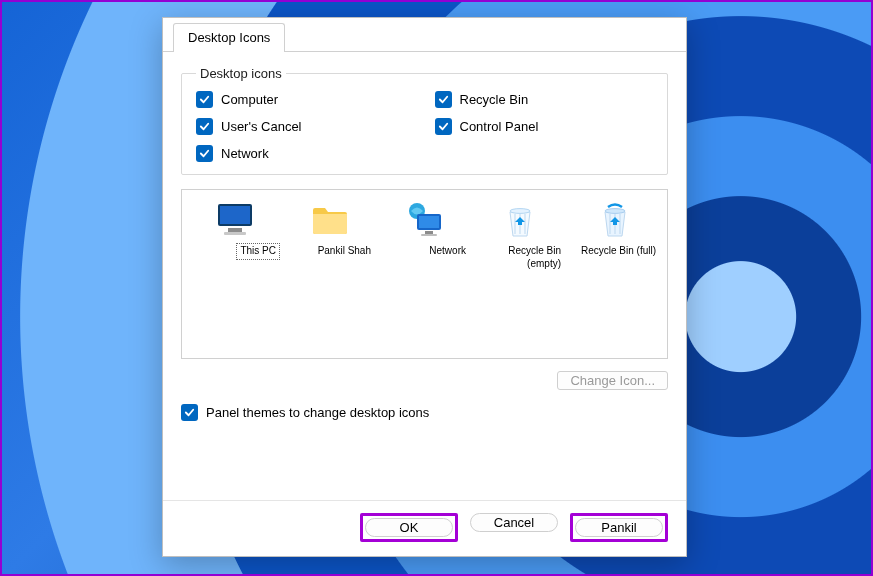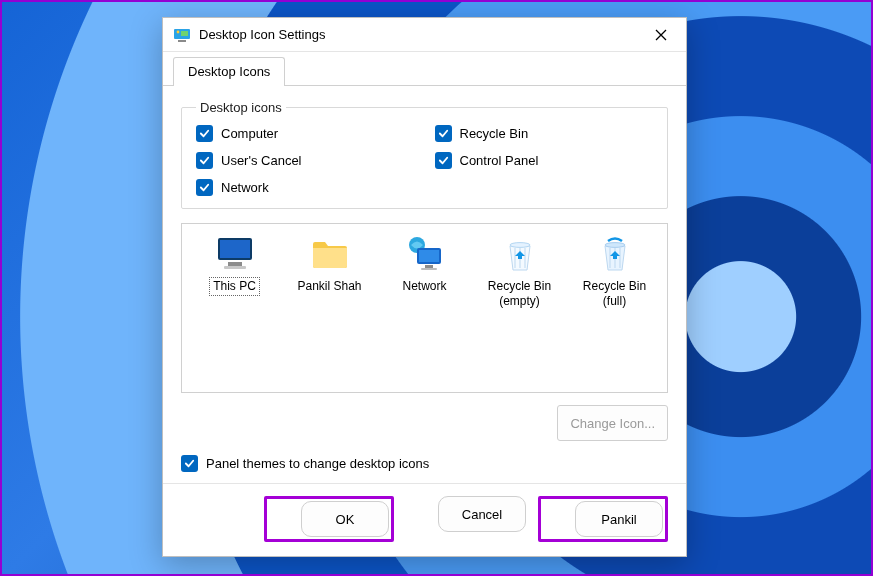--- a/index.html
+++ b/index.html
@@ -118,22 +118,22 @@
   .iconwell {
     border: 1px solid #d0d0d0;
     height: 170px;
     padding: 10px 8px;
     display: flex;
     gap: 6px;
     align-items: flex-start;
   }
   .icon-item {
     width: 90px;
-    text-align: center;
-    font-size: 12px;
+    text-align: right;
+    font-size: 10px;
     line-height: 1.25;
     cursor: pointer;
     text-decoration: underline;
   }
   .icon-item .picto {
     width: 44px; height: 40px;
     margin: 0 auto 4px auto;
     display: flex; align-items: center; justify-content: center;
   }
   .icon-item .cap {
@@ -144,29 +144,28 @@
     outline: 1px dotted #666;
   }
   .row-right {
     display: flex;
     justify-content: flex-end;
     gap: 10px;
     margin-top: 12px;
   }
   button.win {
     min-width: 110px;
-    height: 36px;
+    height: 19px;
     border: 1px solid #cfcfcf;
     background: #fdfdfd;
     border-radius: 3px;
     font-family: inherit;
     font-size: 13px;
     cursor: pointer;
     padding: 0 12px;
-    margin-left: 32px;
   }
   button.win:disabled {
     color: #9a9a9a;
     cursor: default;
   }
   .allow-row {
     margin-top: 14px;
     display: flex;
     align-items: center;
     gap: 8px;
@@ -187,36 +186,20 @@
   .hl button.win { min-width: 88px; }
   .footer button.win { min-width: 88px; border-radius: 10px; }
 </style>
 </head>
 <body>
 
 <div class="bg"></div>
 
 <div class="dialog">
 
-  <div class="titlebar">
-    <span class="app-icon">
-      <svg viewBox="0 0 18 18">
-        <rect x="1" y="3" width="16" height="10" rx="1" fill="#2aa3e6"></rect>
-        <rect x="5" y="14" width="8" height="2" fill="#8a8a8a"></rect>
-        <circle cx="5" cy="6" r="1.4" fill="#ffcc33"></circle>
-        <rect x="8" y="5" width="7" height="5" fill="#6fd36f"></rect>
-      </svg>
-    </span>
-    <span class="title">Desktop Icon Settings</span>
-    <span class="close">
-      <svg viewBox="0 0 12 12">
-        <path d="M1 1 L11 11 M11 1 L1 11" stroke="#000" stroke-width="1.3" fill="none"></path>
-      </svg>
-    </span>
-  </div>
 
   <div class="tabstrip">
     <div class="tab">Desktop Icons</div>
   </div>
 
   <div class="pane">
 
     <fieldset class="groupbox">
       <legend>Desktop icons</legend>
       <div class="checks">

